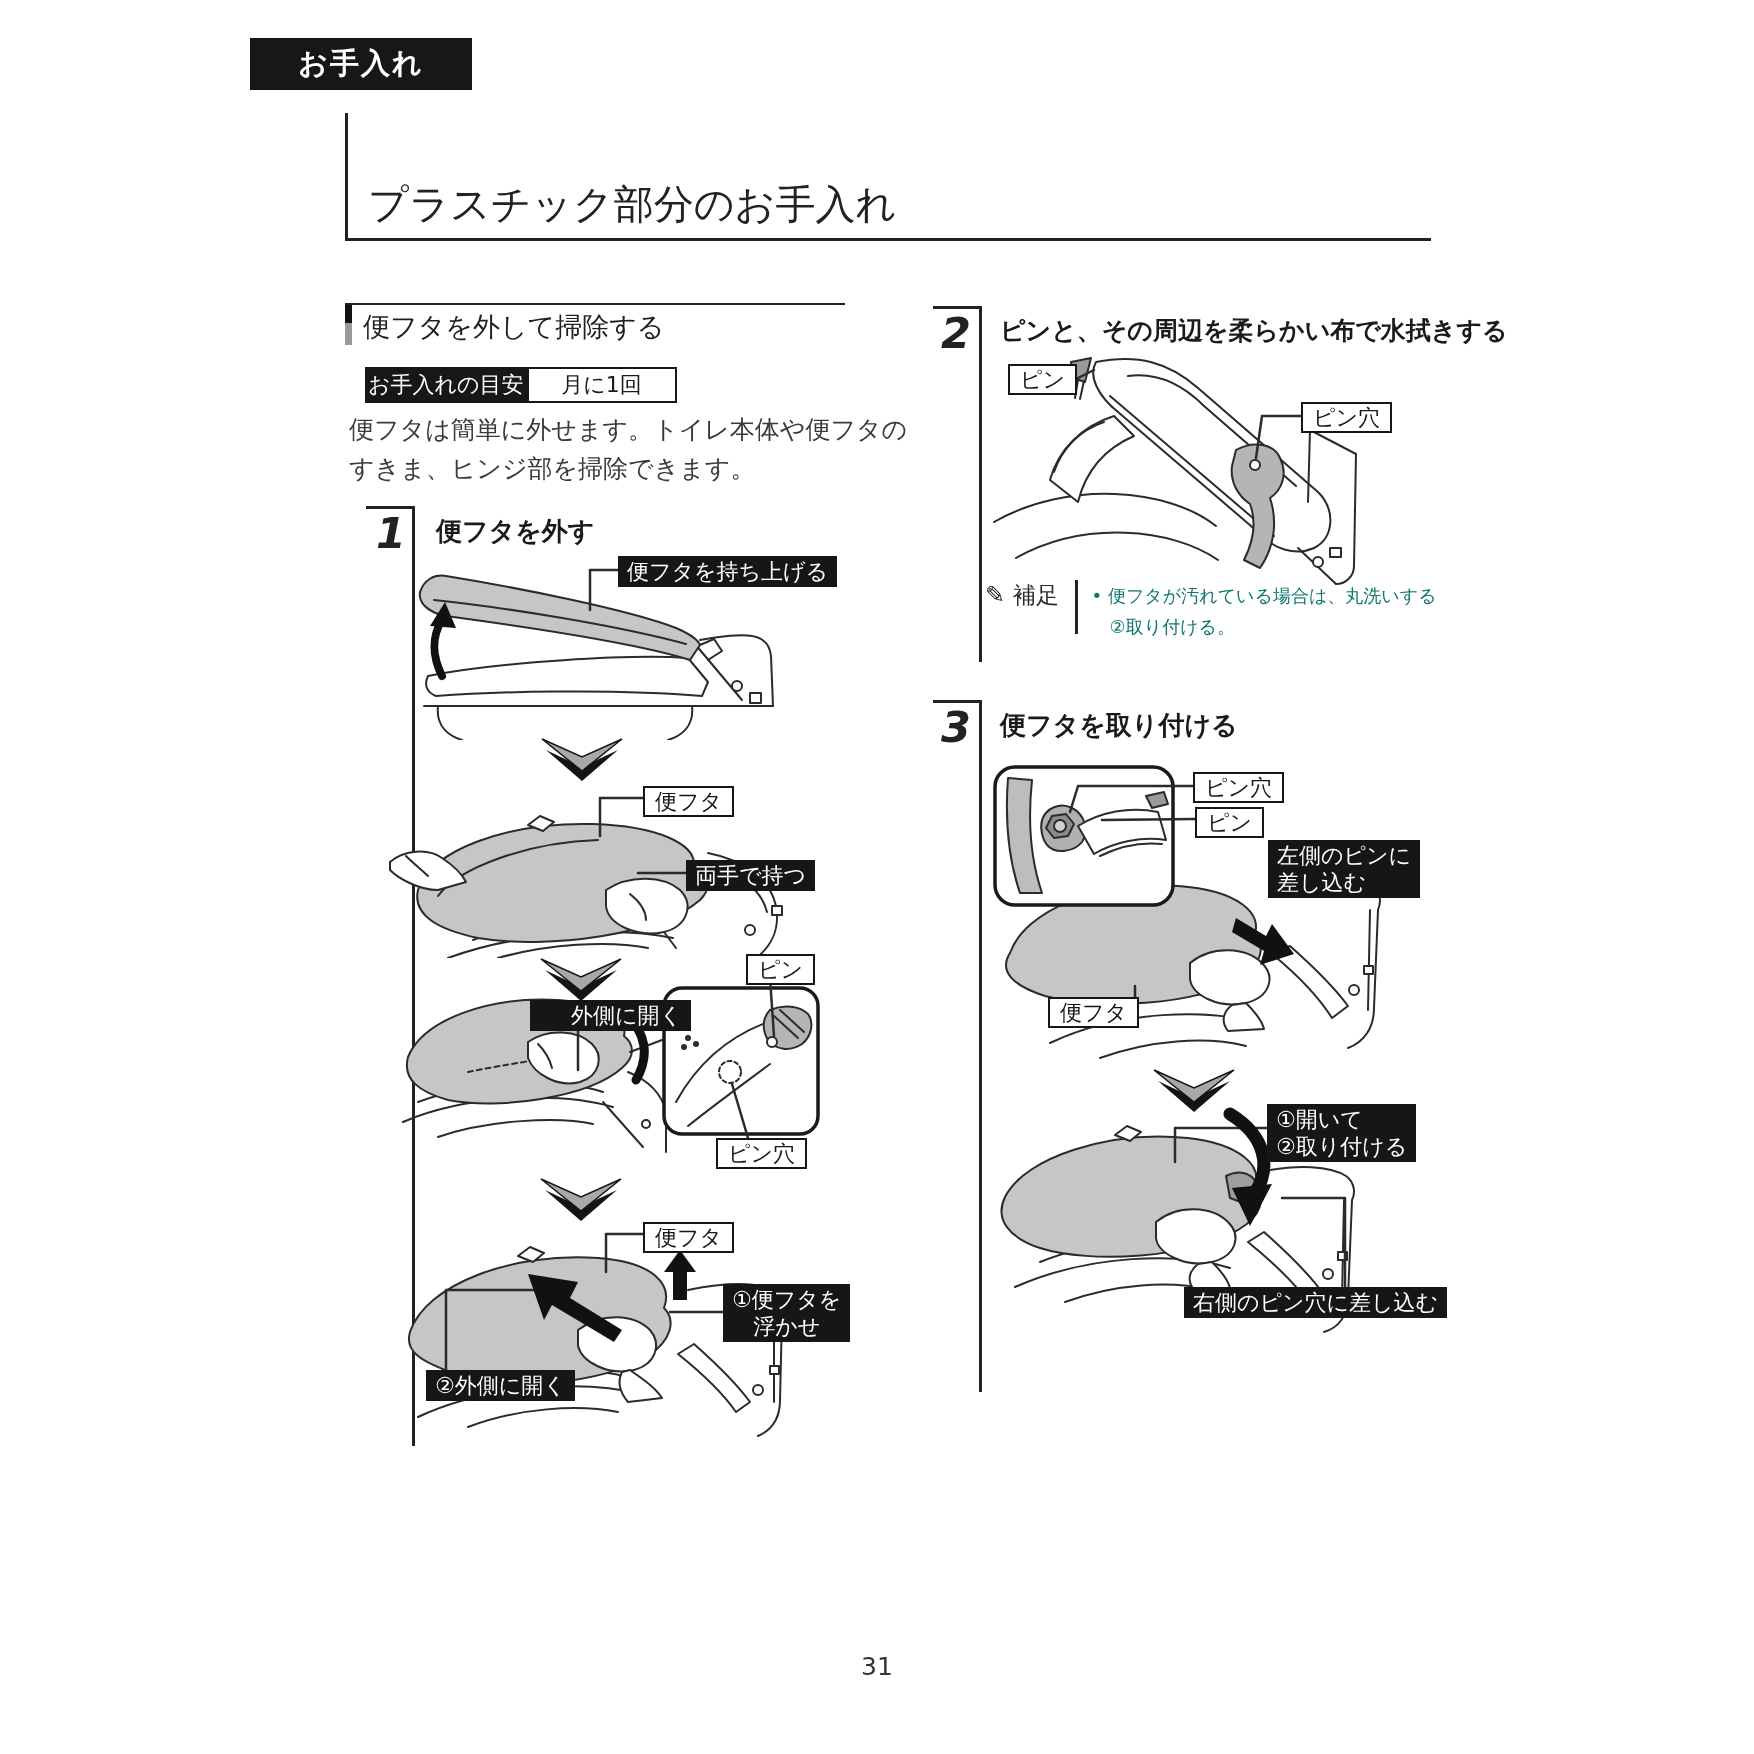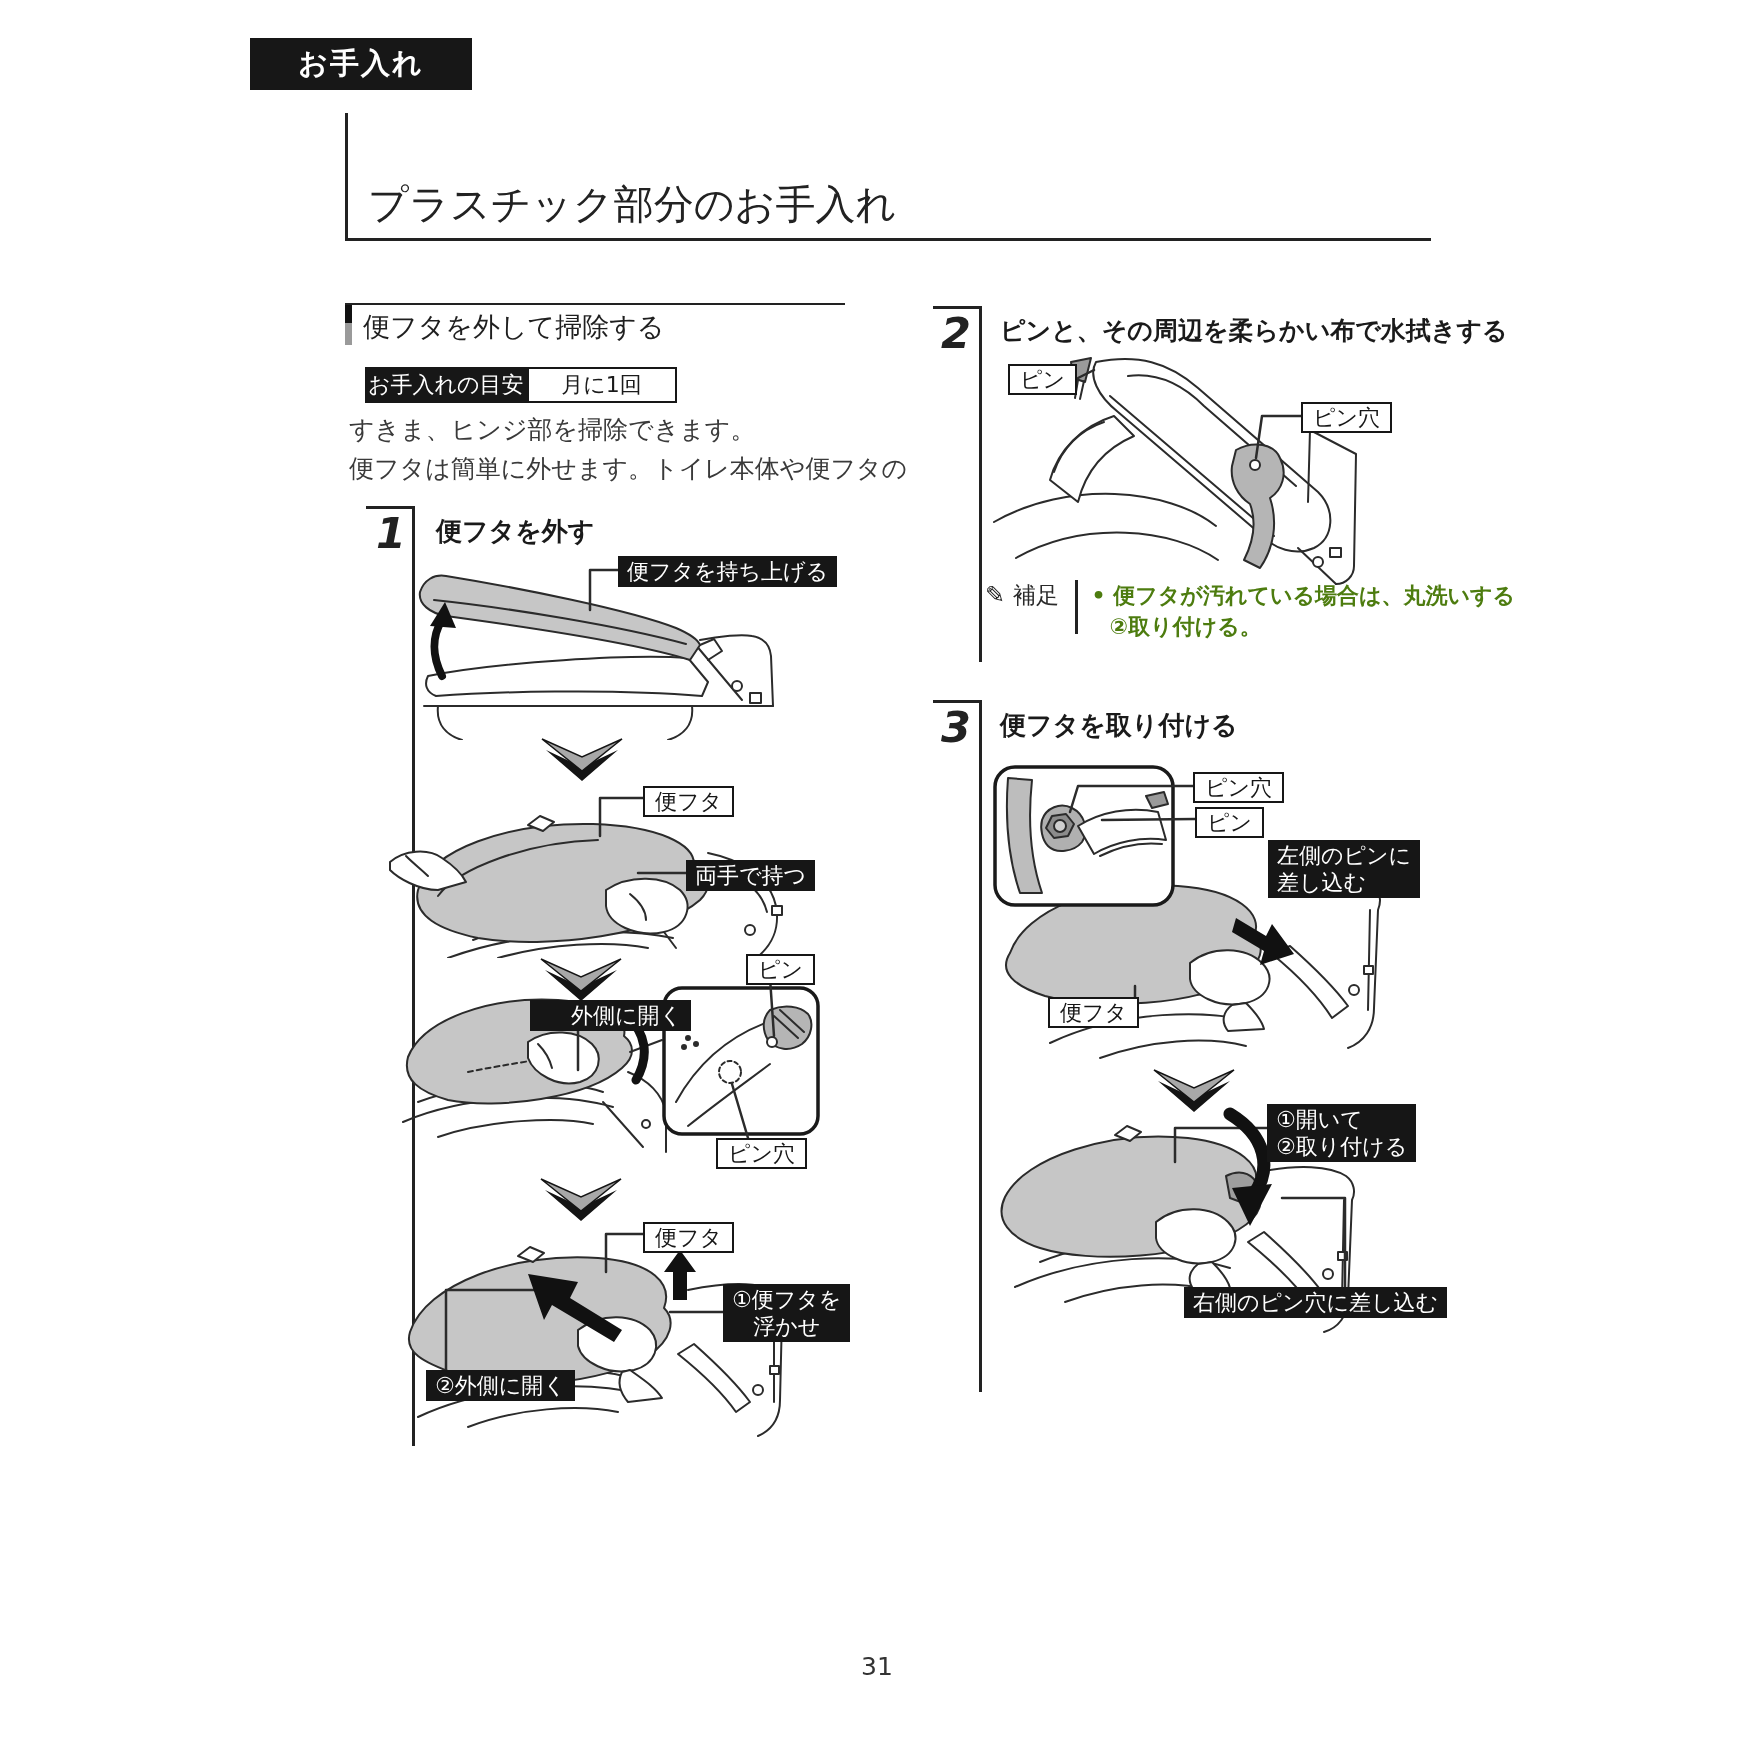--- a/index.html
+++ b/index.html
@@ -29,21 +29,21 @@
   .blabel{background:#161616;color:#fff;font-size:22px;line-height:27px;padding:2px 9px;white-space:nowrap;}
   .wlabel{background:#fff;border:2.5px solid #161616;color:#161616;font-size:22px;line-height:25px;padding:1px 10px;white-space:nowrap;}
   .fig{position:absolute;}
   .fig svg{position:absolute;left:0;top:0;}
   .fig .abs{position:absolute;}
   
   .note{left:985px;top:580px;display:flex;align-items:flex-start;}
   .note .icon{font-size:24px;margin-right:8px;line-height:30px;}
   .note .nlabel{font-size:23px;line-height:30px;white-space:nowrap;color:#2a2a2a;}
   .note .ndiv{width:2.5px;background:#222;height:54px;margin:0 14px 0 16px;flex:none;}
-  .note .ntext{font-size:22px;line-height:31px;color:#4d7c0f;white-space:nowrap;font-weight:bold;}
+  .note .ntext{font-size:18px;line-height:31px;color:#0f766e;white-space:nowrap;}
   .pagenum{left:0;top:1652px;width:1754px;text-align:center;font-size:25px;color:#333;}
   svg path,svg polyline,svg circle,svg rect,svg polygon{vector-effect:non-scaling-stroke;}
 </style>
 </head>
 <body>
 
 <div class="page">
 
   <div class="abs tab">
     <span>お手入れ</span>
@@ -55,22 +55,22 @@
 
   <div class="abs section-head">
     <div class="section-bar"></div>
     <div class="section-title">便フタを外して掃除する</div>
   </div>
   <div class="abs badge-row">
     <div class="badge-black">お手入れの目安</div>
     <div class="badge-white">月に1回</div>
   </div>
   <div class="abs intro">
+    <div>便フタは簡単に外せます。トイレ本体や便フタの</div>
     <div>すきま、ヒンジ部を掃除できます。</div>
-    <div>便フタは簡単に外せます。トイレ本体や便フタの</div>
   </div>
 
   <div class="abs stepnum-rule" style="left:366px;top:506px;"></div>
   <div class="abs stepnum" style="left:376px;top:508px;">1</div>
   <div class="abs vline" style="left:412px;top:506px;height:940px;"></div>
   <div class="abs steptitle" style="left:436px;top:514px;">便フタを外す</div>
 
   <div class="fig" style="left:390px;top:548px;width:420px;height:192px;text-align:right;">
     <svg width="420" height="192" viewBox="0 0 420 192">
       <g fill="none" stroke="#2b2b2b" stroke-width="2" stroke-linecap="round" stroke-linejoin="round">

